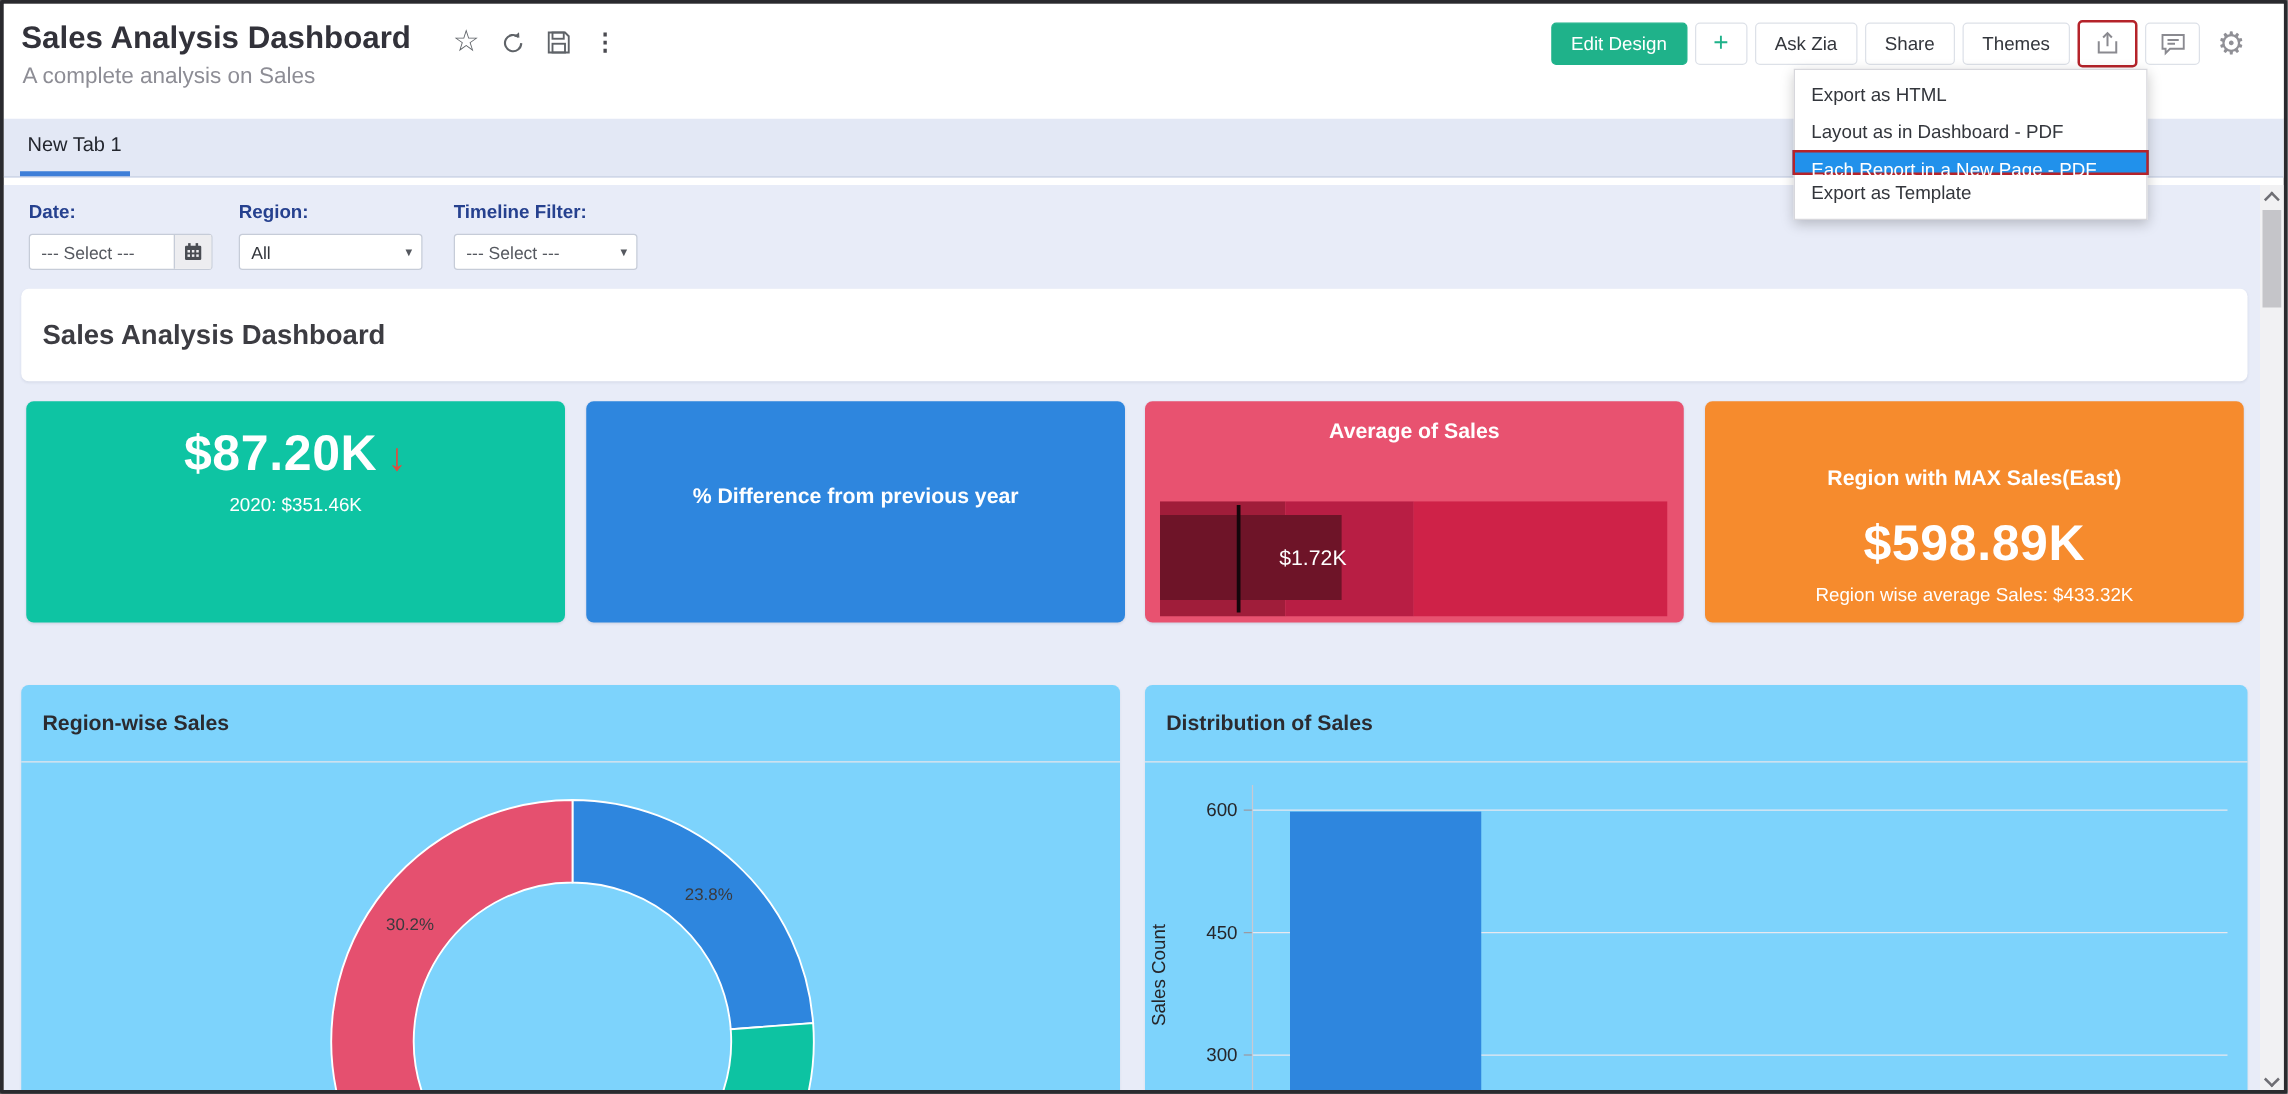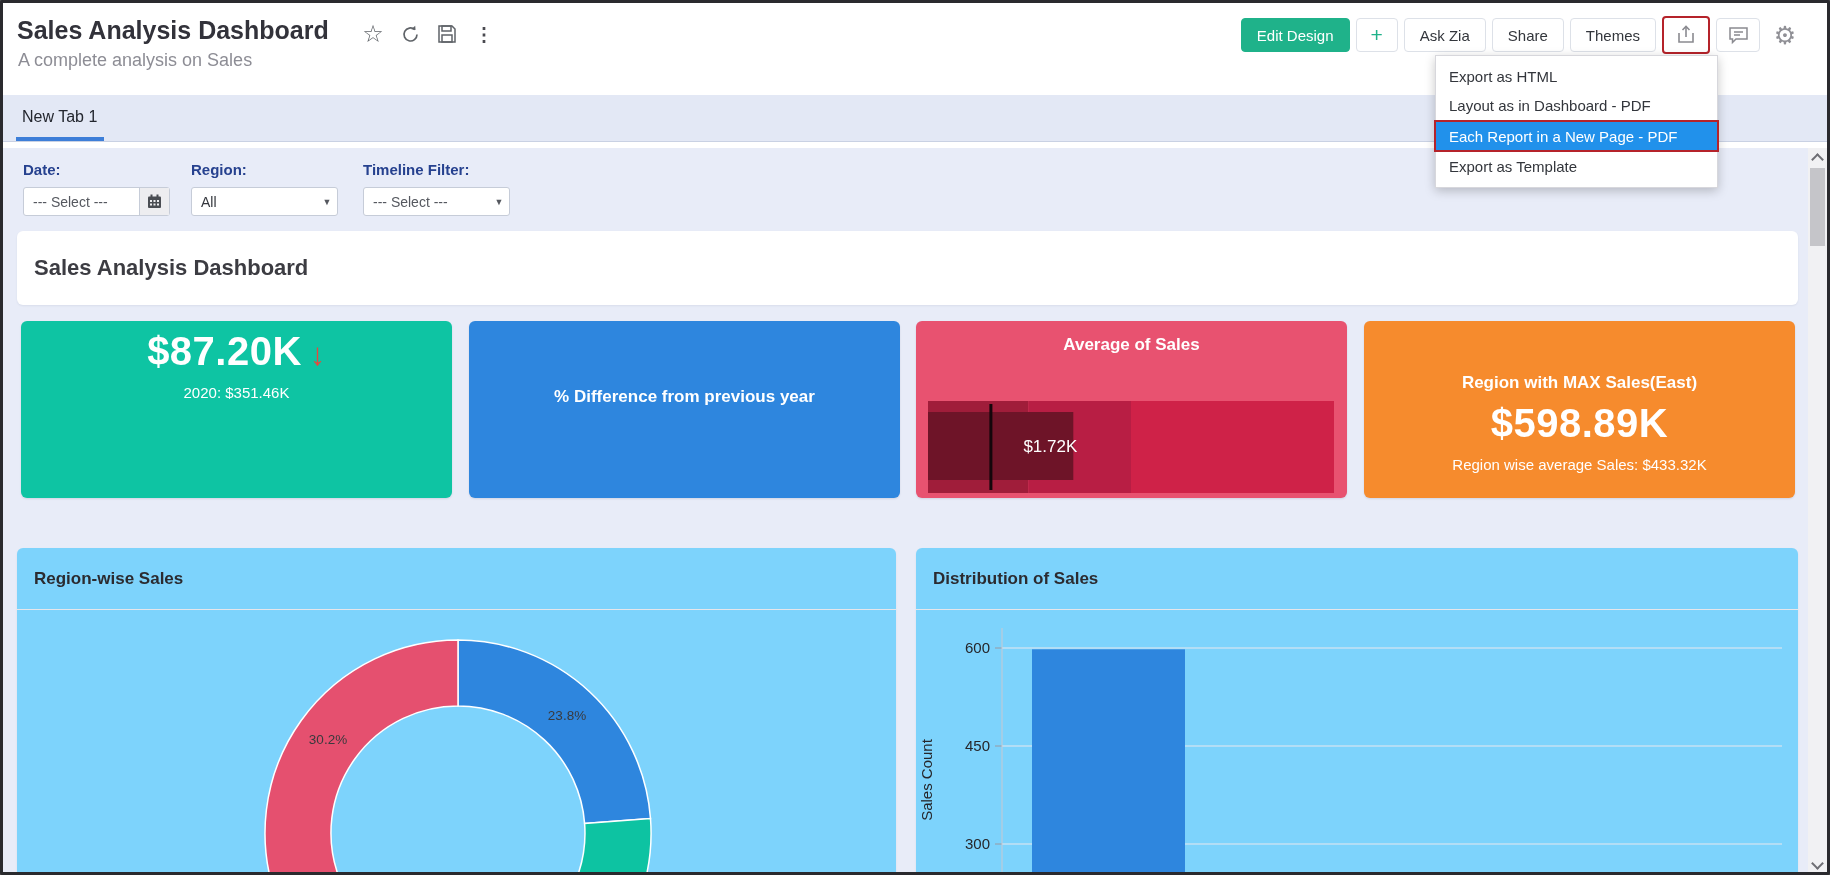--- a/index.html
+++ b/index.html
@@ -20,21 +20,21 @@
   .btn.plus{color:#1FB28A;font-size:21px;font-weight:400;padding:0 14px;}
   .iconbtn{height:34px;width:44px;border-radius:4px;background:#fff;border:1px solid #dde1e8;cursor:pointer;
     display:flex;align-items:center;justify-content:center;color:#8a8a90;}
   .iconbtn.red-annot{border:2px solid #B5232A;width:48px;height:38px;}
   .iconbtn.noborder{border:none;width:38px;}
   .gearglyph{font-size:25px;color:#909096;line-height:25px;}
   
   .menu{position:absolute;left:1432px;top:52px;width:281px;background:#fff;border:1px solid #d7d7dc;
     box-shadow:0 3px 10px rgba(0,0,0,.22);padding:6px 0;z-index:30;}
   .mitem{height:29px;line-height:29px;padding-left:13px;font-size:15px;color:#33363c;cursor:pointer;white-space:nowrap;}
-  .mitem.active{background:#2191EB;color:#fff;border:2px solid #B5232A;box-sizing:border-box;height:32px;line-height:29px;
+  .mitem.active{background:#2191EB;color:#fff;border:2px solid #B5232A;box-sizing:border-box;height:20px;line-height:29px;
     margin:0 -2px;padding-left:13px;}
   
   .tabbar{position:absolute;left:0;top:92px;width:1824px;height:47px;background:#E3E8F5;border-bottom:1px solid #c9d1e3;box-sizing:border-box;}
   .tab{position:absolute;left:19px;top:13px;font-size:16px;color:#23262e;cursor:pointer;}
   .tab-underline{position:absolute;left:13px;bottom:0;width:88px;height:4px;background:#3D7ED8;}
   
   .content{position:absolute;left:0;top:145px;width:1805px;height:727px;background:#E8ECF8;overflow:hidden;}
   
   .fgroup{position:absolute;top:0;}
   .flabel{position:absolute;top:13px;left:0;font-size:15px;font-weight:700;color:#26418F;white-space:nowrap;}
@@ -50,21 +50,21 @@
   
   .card{position:absolute;top:173px;height:177px;width:431px;border-radius:6px;color:#fff;text-align:center;
     box-shadow:0 1px 2px rgba(40,50,90,.12);cursor:pointer;}
   .c0{left:18px;background:#0EC4A3;}
   .c1{left:466px;background:#2E86DE;}
   .c2{left:913px;background:#E85270;}
   .c3{left:1361px;background:#F68B2D;}
   .ctitle{font-size:17px;font-weight:700;margin-top:52px;}
   .c1 .ctitle{margin-top:66px;}
   .c2 .ctitle{margin-top:14px;}
-  .cvalue{font-size:40px;font-weight:700;margin-top:8px;letter-spacing:.5px;}
+  .cvalue{font-size:40px;font-weight:700;margin-top:20px;letter-spacing:.5px;}
   .cvalue .arrow{color:#E6493C;font-size:31px;font-weight:400;margin-left:8px;}
   .csub{font-size:15px;margin-top:10px;}
   .bulletsvg{position:absolute;left:12px;top:80px;}
   
   .panel{position:absolute;top:400px;height:327px;background:#7dd3fc;border-radius:6px 6px 0 0;box-shadow:0 1px 2px rgba(40,50,90,.08);}
   .panel.p0{left:14px;width:879px;}
   .panel.p1{left:913px;width:882px;}
   .phead{height:62px;line-height:62px;padding-left:17px;font-size:17px;font-weight:700;color:#2b2b30;
     border-bottom:1px solid #e6e6ea;box-sizing:border-box;}
   .pbody{position:relative;height:265px;overflow:hidden;}

